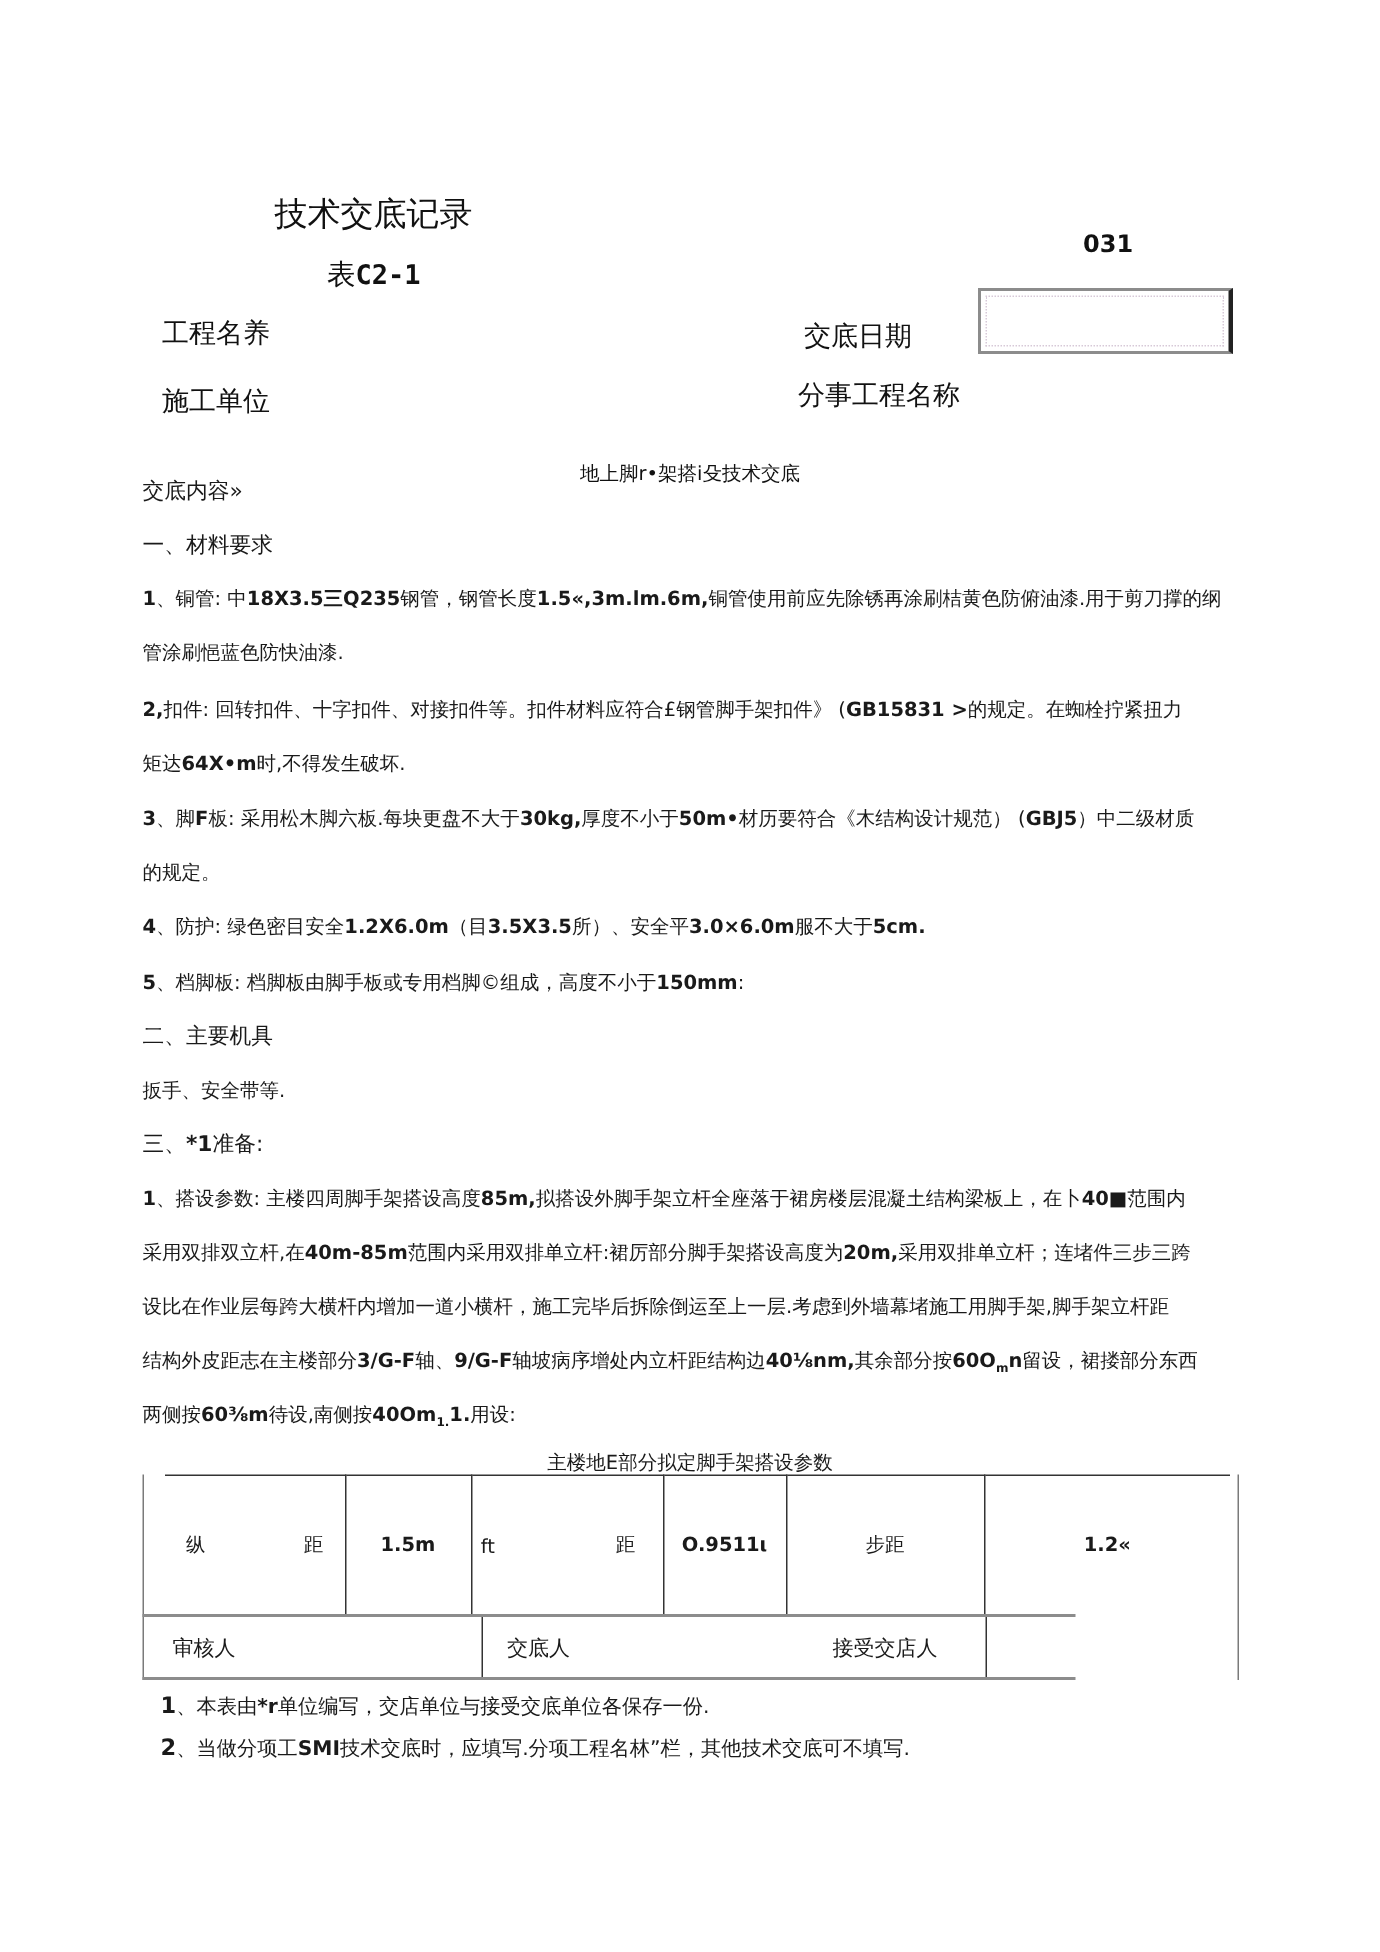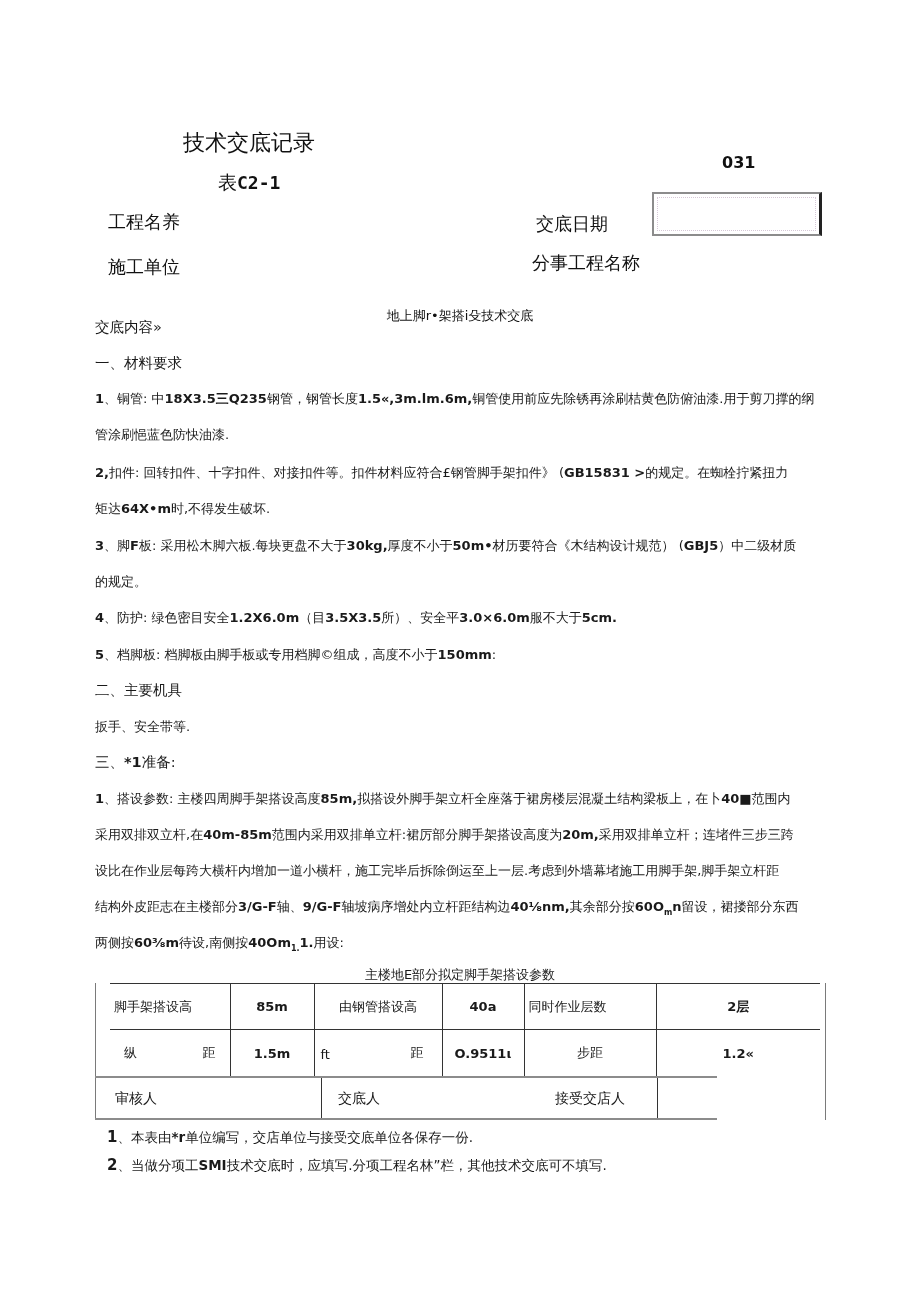--- a/index.html
+++ b/index.html
@@ -213,28 +213,20 @@
   <table class="inner">
     <colgroup>
       <col style="width:120px">
       <col style="width:84px">
       <col style="width:128px">
       <col style="width:82px">
       <col style="width:132px">
       <col style="width:164px">
     </colgroup>
     <tbody>
-        <tr>
-      <td>脚手架搭设高</td>
-      <td class="c b">85m</td>
-      <td class="c">由钢管搭设高</td>
-      <td class="c b">40a</td>
-      <td>同时作业层数</td>
-      <td class="c b">2层</td>
-    </tr>
     <tr>
       <td>
             <span style="display:flex;justify-content:space-between;padding:0 10px;">
               <span>纵</span>
               <span>距</span>
             </span>
           </td>
       <td class="c b">1.5m</td>
       <td>
             <span style="display:flex;justify-content:space-between;padding:0 14px 0 2px;align-items:flex-end;">

